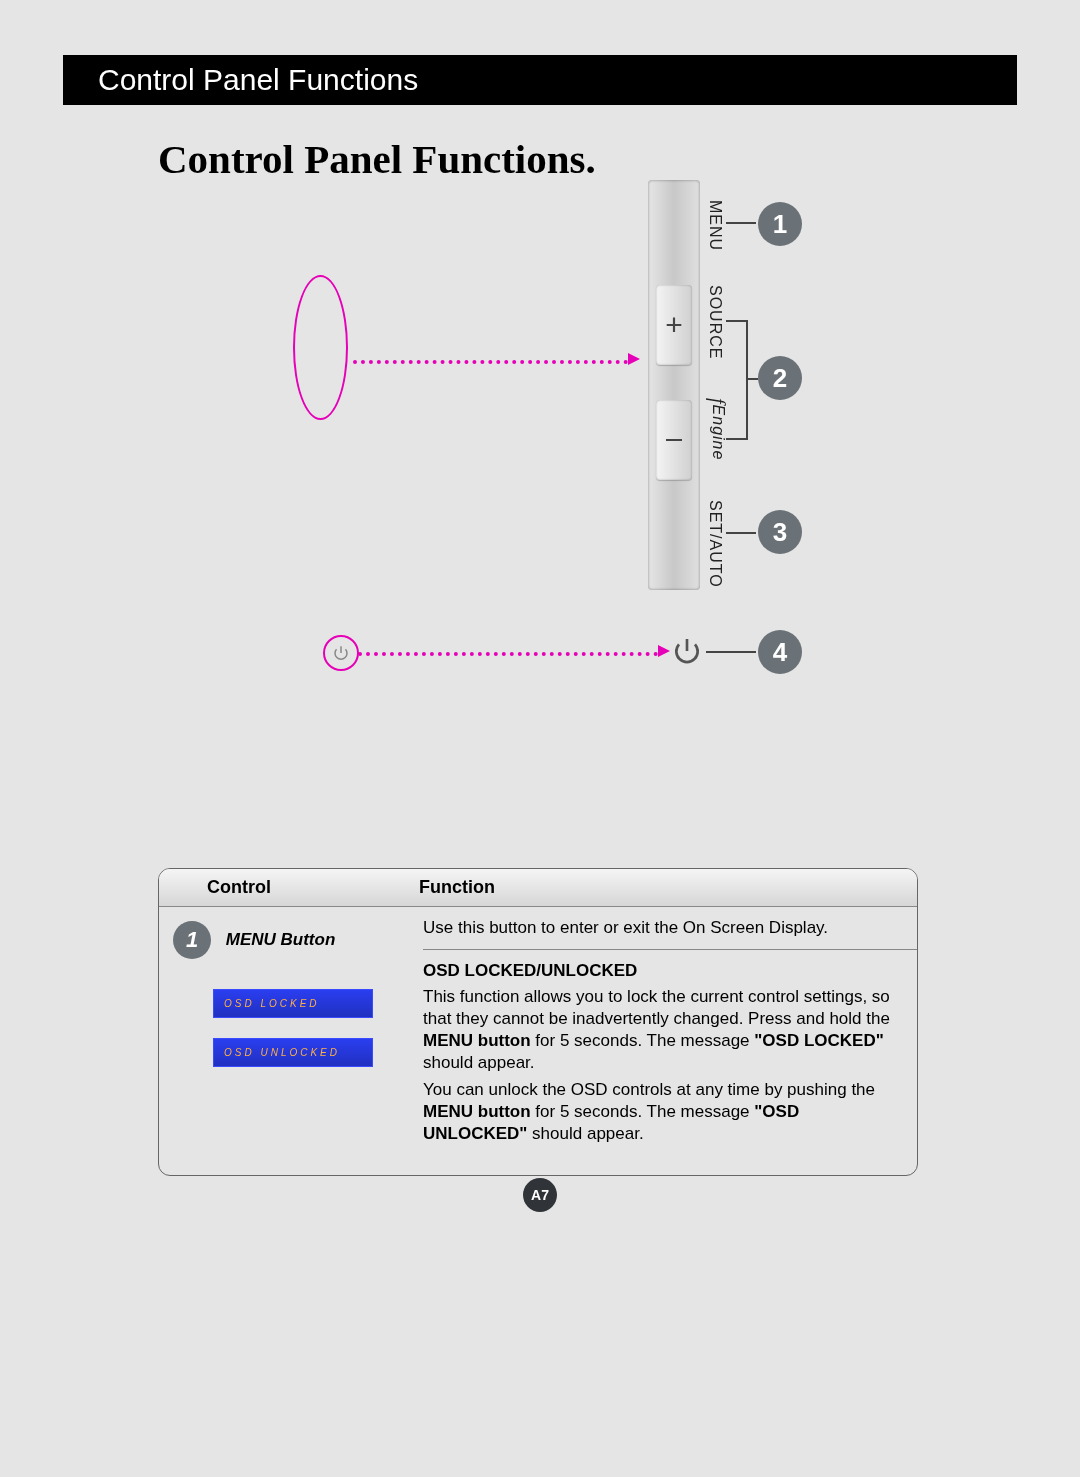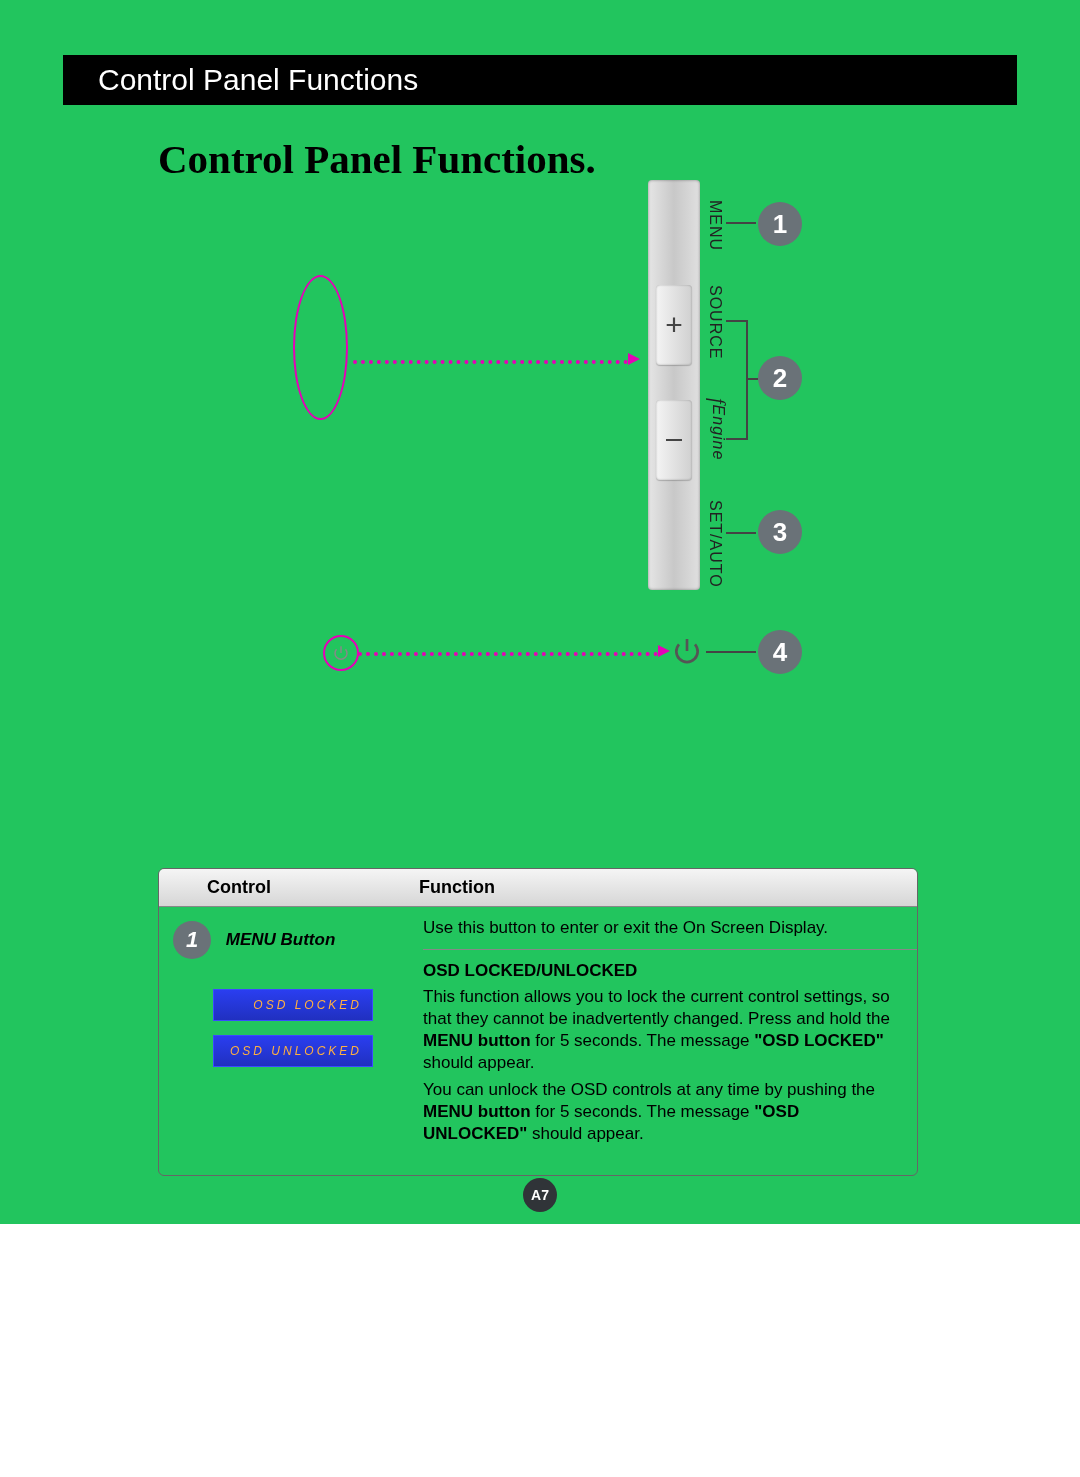--- a/index.html
+++ b/index.html
@@ -6,23 +6,23 @@
   body {
     width: 1080px;
     height: 1477px;
     background: #fff;
     font-family: Arial, Helvetica, sans-serif;
     color: #000;
     position: relative;
   }
   .page {
     width: 1080px;
-    height: 1224px;
+    height: 1477px;
     position: relative;
-    background: #22c55e;
+    background: #e5e5e5;
   }
   .header-bar {
     position: absolute;
     left: 63px;
     top: 55px;
     width: 954px;
     height: 50px;
     background: #000;
     color: #fff;
     font-size: 30px;
@@ -176,21 +176,21 @@
   .numcircle.n3 { left: 600px; top: 330px; }
   .numcircle.n4 { left: 600px; top: 450px; }
 
   
   .func-table {
     position: absolute;
     left: 158px;
     top: 868px;
     width: 760px;
     border: 1px solid #666;
-    border-radius: 6px;
+    border-radius: 12px;
     overflow: hidden;
   }
   .func-header {
     display: flex;
     background: linear-gradient(#f5f5f5,#d6d6d6);
     border-bottom: 1px solid #888;
     font-weight: bold;
     font-size: 18px;
   }
   .func-header .c1 { width: 260px; padding: 8px 0 8px 48px; }
@@ -216,26 +216,25 @@
   .func-body .left .rowlabel { font-weight:bold; font-size:17px; vertical-align:middle;}
   .osd-chip {
     display:block;
     width:160px;
     margin-top: 30px;
     margin-left: 40px;
   }
   .osd-chip > div {
     background: linear-gradient(#2a3ef0,#2030c0);
     color: #ffb040;
-    font-size: 12px;
+    font-size: 10px;
     letter-spacing: 3px;
     padding: 8px 10px;
     border: 1px solid #3a4aff;
-    margin-bottom: 14px;
-    text-align: right;
+    margin-bottom: 20px;
   }
   .func-body .right { flex:1; line-height:1.3; }
   .func-body .right .sep { border-top:1px solid #888; margin: 10px -14px 10px 0; }
   .func-body .right p { margin-bottom: 4px; }
   .func-body .right .tight { margin-top:0; }
   .bold { font-weight:bold; }
 
   
   .pagenum {
     position: absolute;

